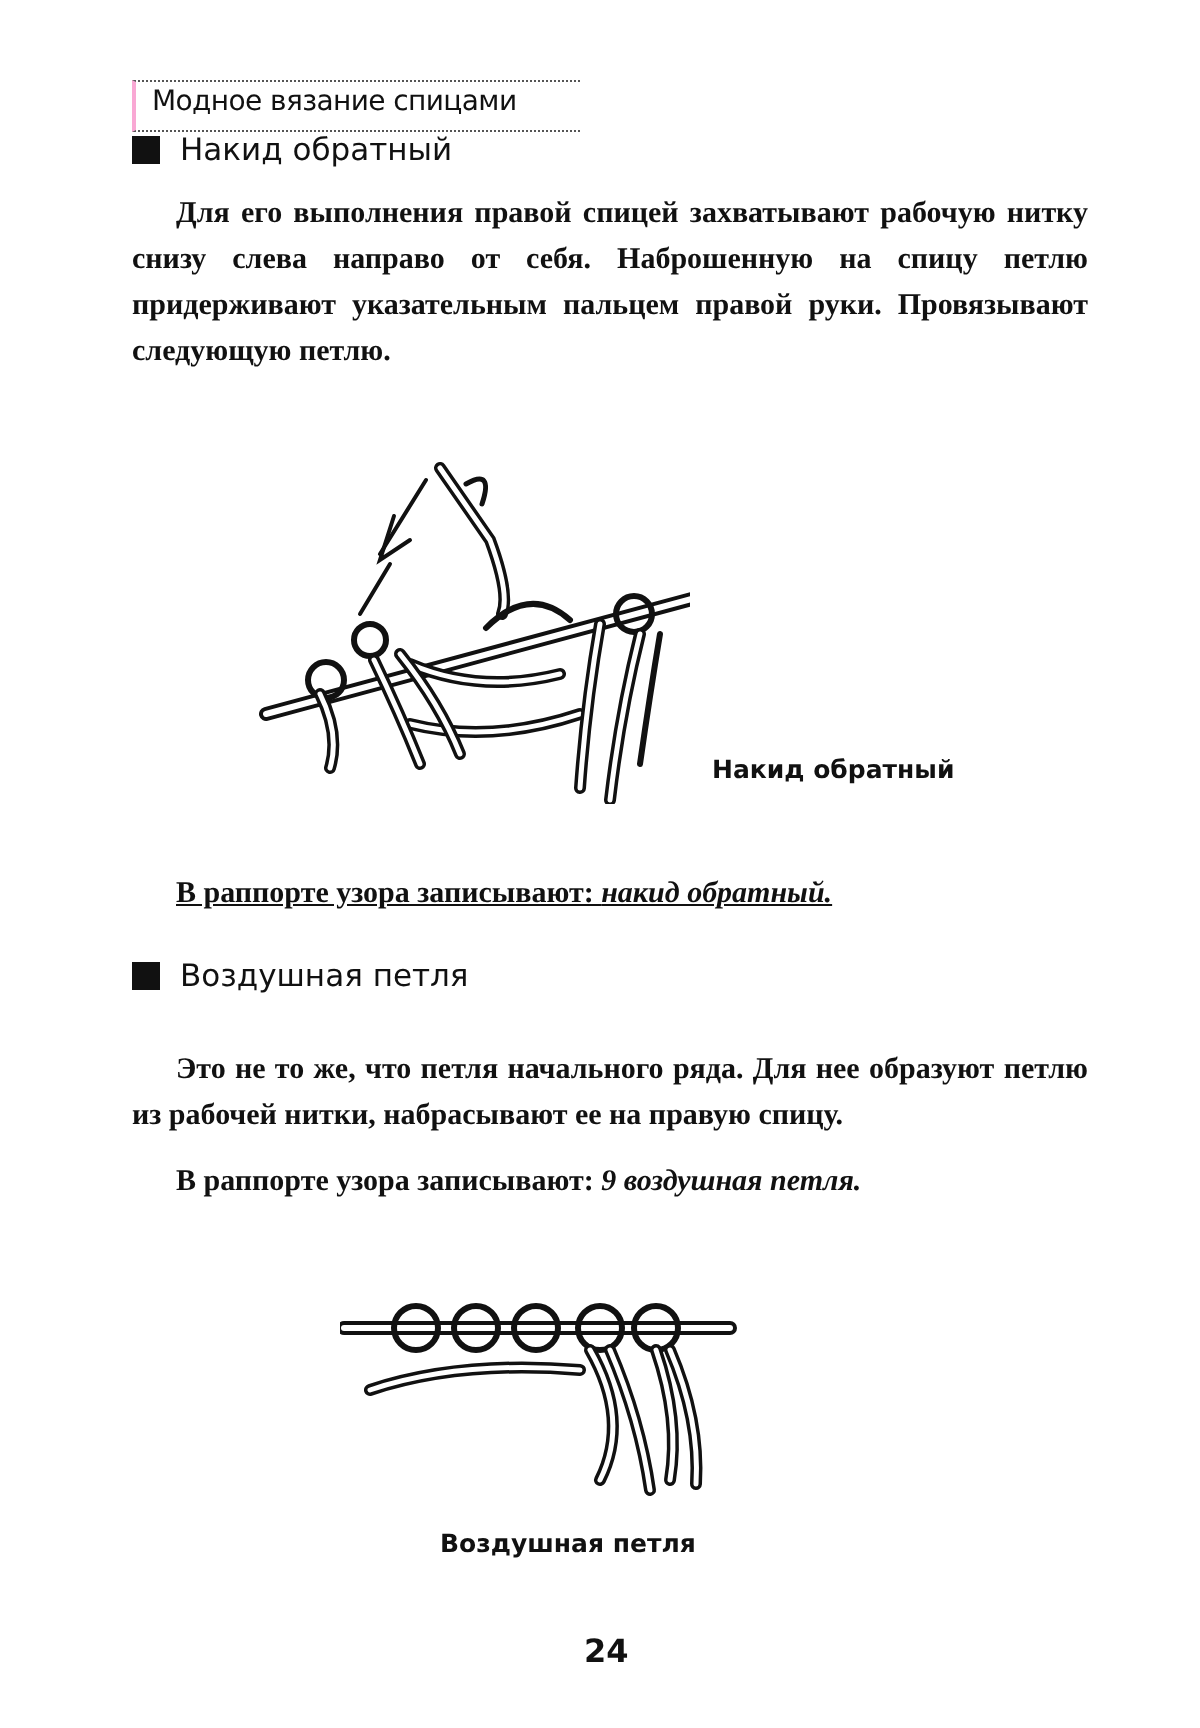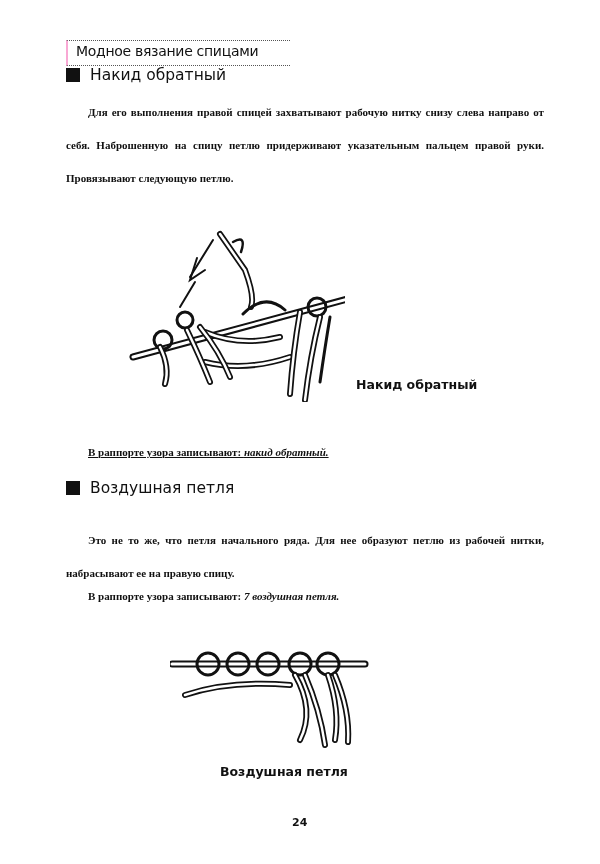--- a/index.html
+++ b/index.html
@@ -12,30 +12,30 @@
     position: absolute; left: 8px; top: 2px;
     font-family: "DejaVu Sans", sans-serif; font-size: 14px; letter-spacing: -0.3px;
   }
   .section-title {
     position: absolute; left: 66px; display: flex; align-items: center;
     font-family: "DejaVu Sans", sans-serif; font-size: 15.5px;
   }
   .section-title .square { width: 14px; height: 14px; background: #111; margin-right: 10px; }
   .para {
     position: absolute; left: 66px; width: 478px;
-    font-family: "Liberation Serif", serif; font-size: 11px; font-weight: bold;
-    line-height: 33px; text-align: justify; text-indent: 22px; margin: 0;
+    font-family: "Liberation Serif", serif; font-size: 15px; font-weight: bold;
+    line-height: 23px; text-align: justify; text-indent: 22px; margin: 0;
   }
   .para i { font-weight: bold; }
   .caption {
     position: absolute; font-family: "DejaVu Sans", sans-serif; font-weight: bold; font-size: 12.5px;
   }
   .pagenum {
     position: absolute; left: 292px; top: 816px;
-    font-family: "DejaVu Sans", sans-serif; font-weight: bold; font-size: 11px;
+    font-family: "DejaVu Sans", sans-serif; font-weight: bold; font-size: 16px;
   }
   svg { position: absolute; }
 </style>
 </head>
 <body>
 
 <div class="running-head">
   <span>Модное вязание спицами</span>
 </div>
 
@@ -82,21 +82,21 @@
 
 <p class="para" style="top:436px;text-decoration:underline;"><span>В раппорте узора записывают: </span><i>накид обратный.</i></p>
 
 <div class="section-title" style="top:479px;">
   <div class="square"></div>
   <span>Воздушная петля</span>
 </div>
 
 <p class="para" style="top:524px;">Это не то же, что петля начального ряда. Для нее образуют петлю из рабочей нитки, набрасывают ее на правую спицу.</p>
 
-<p class="para" style="top:580px;"><span>В раппорте узора записывают: </span><i>7 воздушная петля.</i></p>
+<p class="para" style="top:580px;"><span>В раппорте узора записывают: </span><i>9 воздушная петля.</i></p>
 
 <svg style="left:170px;top:640px;" width="200" height="110" viewBox="0 0 200 110">
   <g fill="none" stroke="#111" stroke-linecap="round">
     <line x1="2" y1="24" x2="195" y2="24" stroke-width="7"></line>
     <line x1="2" y1="24" x2="195" y2="24" stroke-width="3" stroke="#fff"></line>
     <circle cx="38" cy="24" r="11" stroke-width="3"></circle>
     <circle cx="68" cy="24" r="11" stroke-width="3"></circle>
     <circle cx="98" cy="24" r="11" stroke-width="3"></circle>
     <circle cx="130" cy="24" r="11" stroke-width="3"></circle>
     <circle cx="158" cy="24" r="11" stroke-width="3"></circle>

